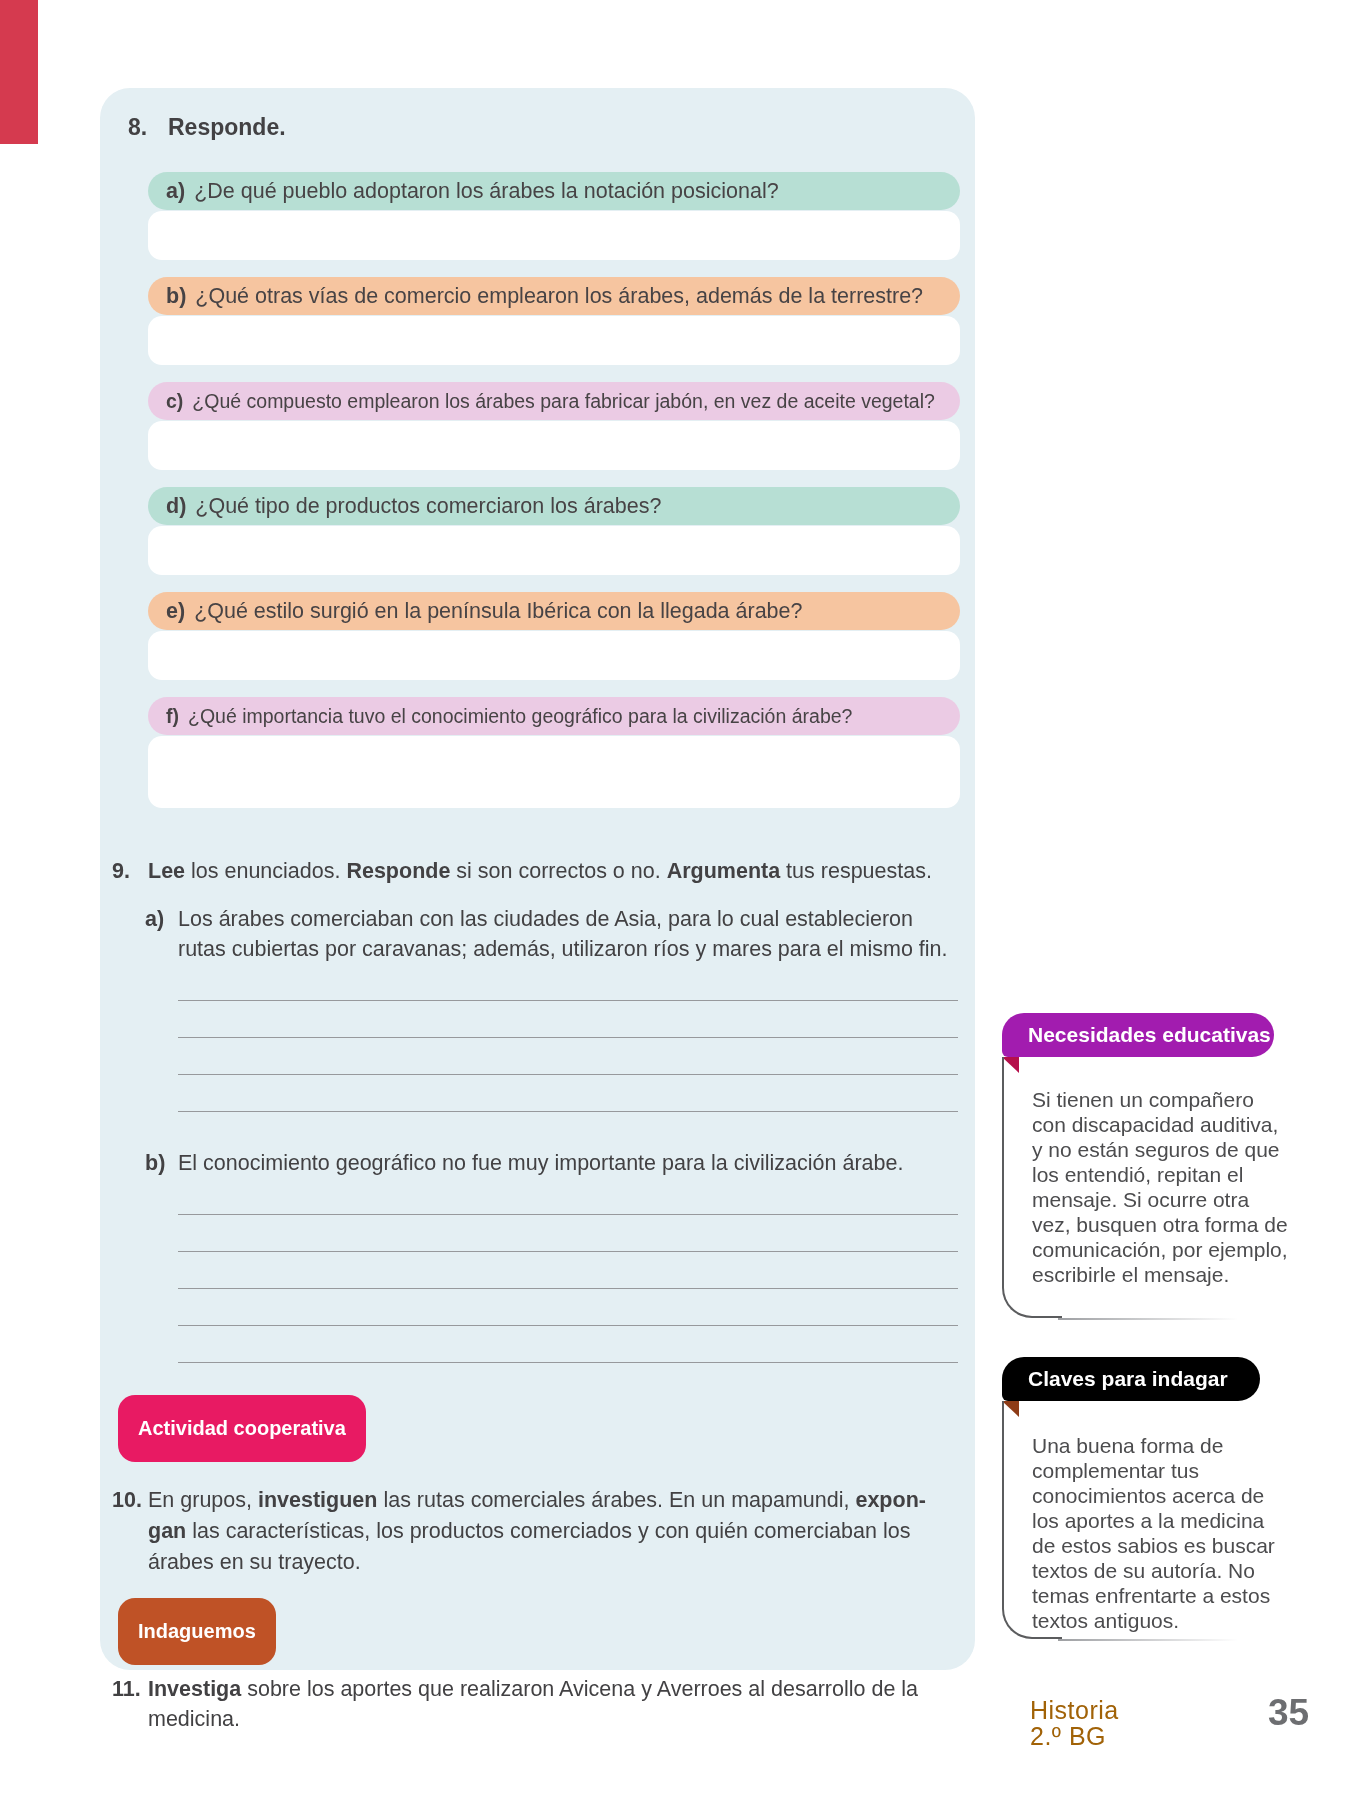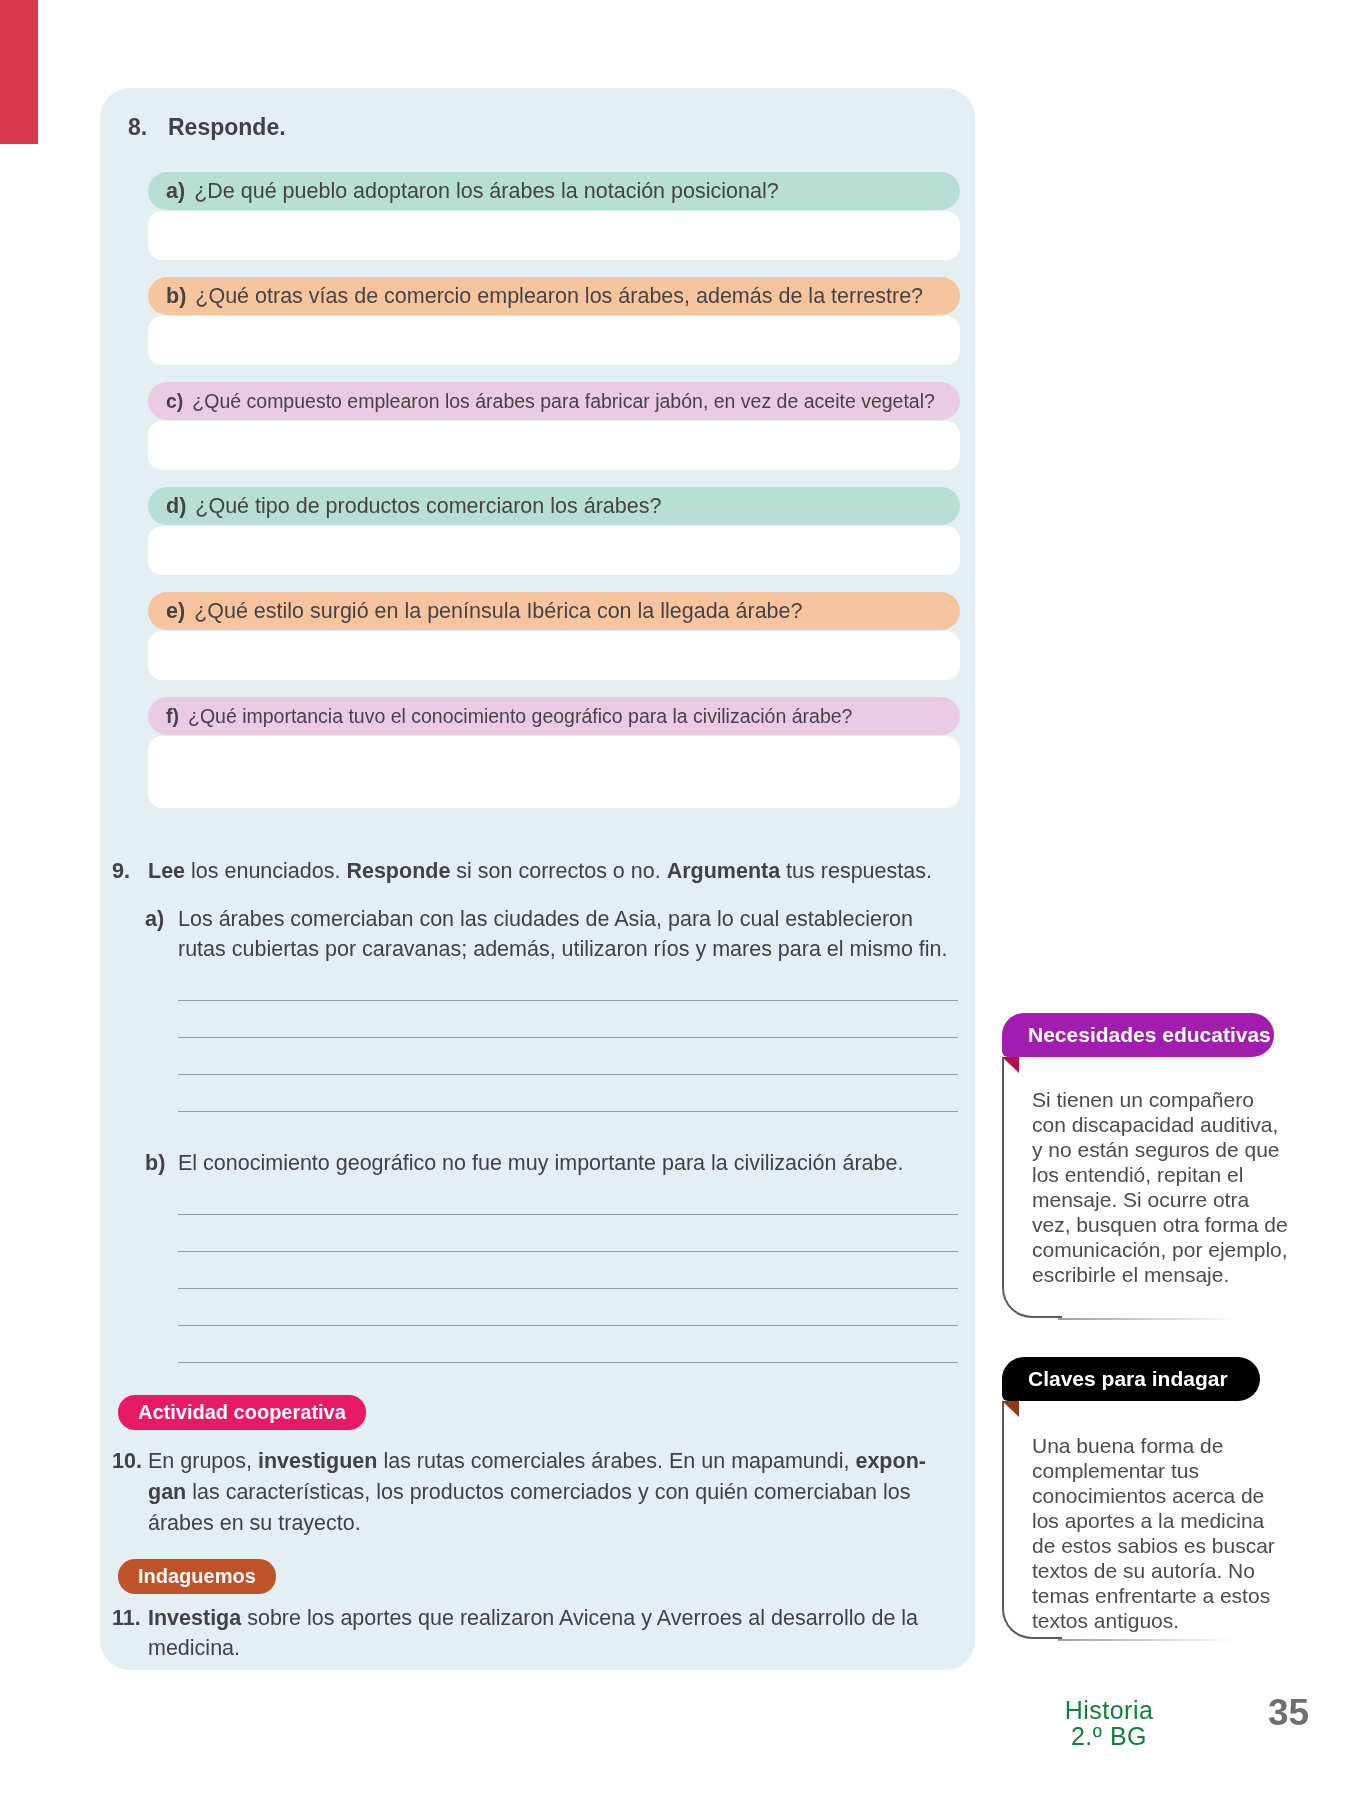--- a/index.html
+++ b/index.html
@@ -32,24 +32,24 @@
   .q-row .qnum{min-width:36px;font-weight:700;}
   .q9-intro{margin-top:48px;}
   .q9-item{display:flex;margin:18px 15px 0 45px;font-size:21.5px;line-height:30px;}
   .q9-item .item-label{min-width:33px;font-weight:700;}
   .q9-item .item-text{width:782px;}
   .answer-lines{margin-left:78px;width:780px;}
   .rule-line{height:36px;border-bottom:1px solid #97999c;}
 
   .badge-row{margin-left:18px;}
   .badge{display:inline-block;height:35px;line-height:35px;border-radius:17px;
-         padding:0 20px;color:#ffffff;font-weight:700;font-size:20px;}
+         padding:16px 20px;color:#ffffff;font-weight:700;font-size:20px;}
   .badge-pink{background:#e81a63;margin-top:32px;}
   .badge-orange{background:#bf5226;margin-top:20px;}
-  .q10-row{margin-top:16px;line-height:31px;}
+  .q10-row{margin-top:23px;line-height:31px;}
   .q11-row{margin-top:9px;}
   .q-text{flex:1;}
 
   
   .note{position:absolute;left:986px;width:306px;}
   .note-1{top:1013px;}
   .note-2{top:1357px;}
   .note-pill{position:relative;margin-left:16px;height:44px;line-height:44px;
              border-radius:22px 22px 22px 6px;padding-left:26px;box-sizing:border-box;
              color:#ffffff;font-weight:700;font-size:21px;}
@@ -63,22 +63,22 @@
   .note-1 .note-body{height:261px;padding-top:22px;}
   .note-2 .note-body{height:238px;padding-top:24px;}
   .note-rule{position:absolute;left:0;top:0;bottom:0;width:58px;
              border-left:2px solid #5b5c5e;border-bottom:2px solid #5b5c5e;
              border-bottom-left-radius:30px;}
   .note-fade{position:absolute;left:56px;bottom:-2px;width:180px;height:2px;
              background:linear-gradient(90deg,rgba(140,142,146,0.85),rgba(140,142,146,0));}
   .note-text{margin:8px;width:258px;font-size:21px;line-height:25px;color:#4c4c4e;}
 
   
-  .footer-course{position:absolute;left:1030px;top:1697px;width:158px;text-align:center;
-                 font-size:25px;line-height:26px;color:#15803d;letter-spacing:0.5px;}
+  .footer-course{position:absolute;left:1030px;top:1697px;width:158px;text-align:left;
+                 font-size:25px;line-height:26px;color:#a16207;letter-spacing:0.5px;}
   .footer-page{position:absolute;left:1268px;top:1692px;font-size:37px;font-weight:700;
                color:#6d6e71;}
 </style>
 </head>
 <body>
 
 <div class="page">
 
   <div class="edge-tab"></div>
 

